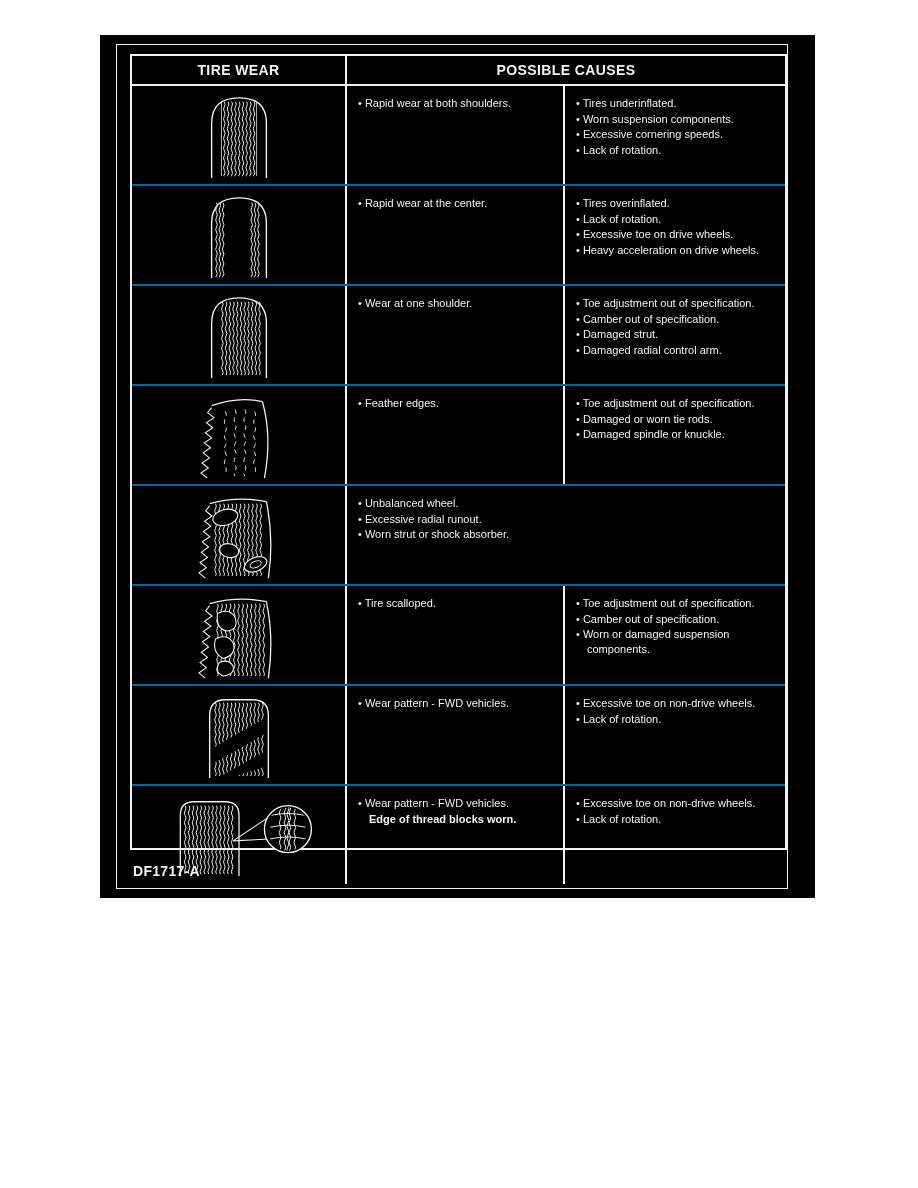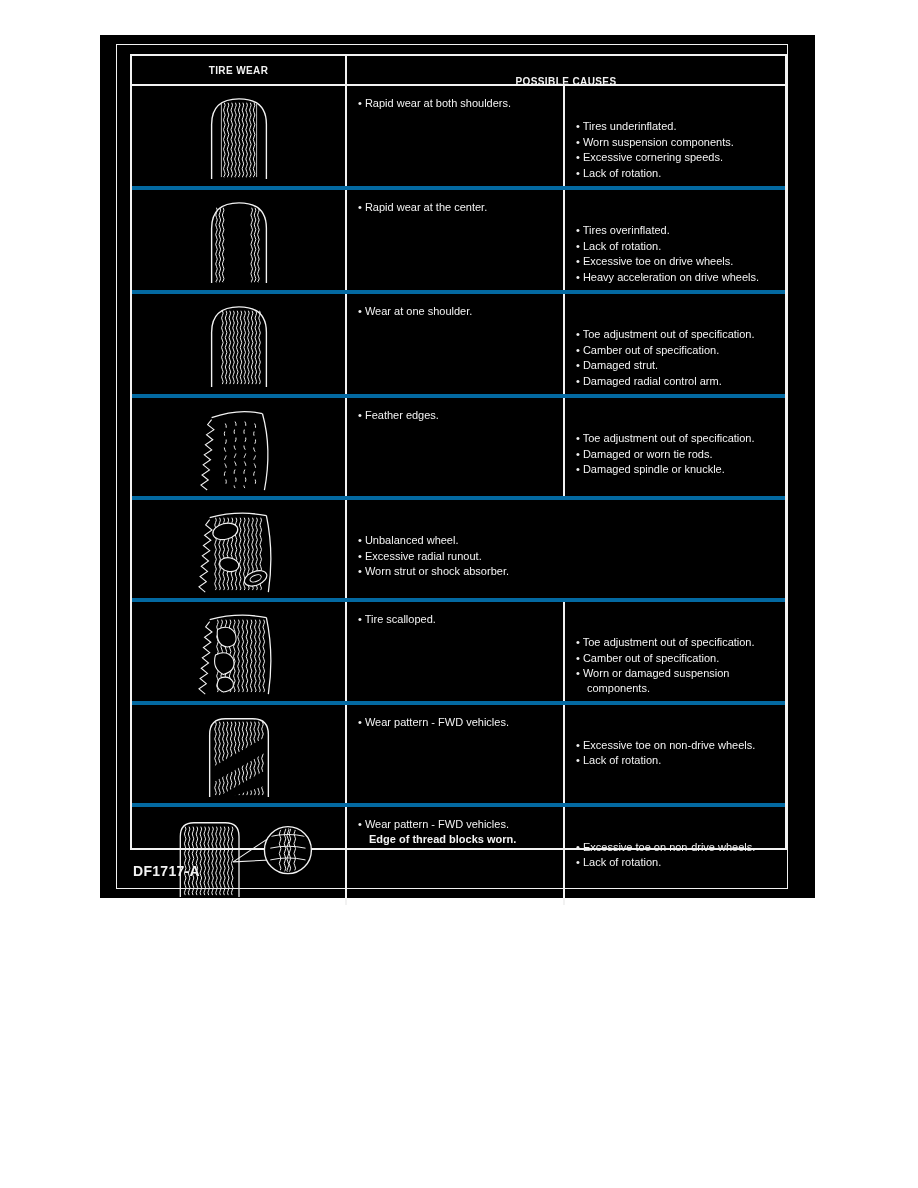--- a/index.html
+++ b/index.html
@@ -17,31 +17,31 @@
   }
   .wear-table{
     position:absolute;left:13px;top:9px;width:657px;height:796px;
     border:2px solid #f2f2f2;box-sizing:border-box;
     display:flex;flex-direction:column;color:#f2f2f2;
   }
   .thead{
     display:flex;height:28px;flex:none;border-bottom:2px solid #f2f2f2;
   }
   .tbody{display:flex;flex-direction:column;flex:1;}
-  .trow{display:flex;flex:1;border-bottom:4px solid #0369a1;}
+  .trow{display:flex;flex:1;border-bottom:2px solid #0369a1;}
   .trow:last-child{border-bottom:none;}
   .hcell{
     display:flex;align-items:center;justify-content:center;
-    font-weight:bold;font-size:10px;letter-spacing:.4px;
+    font-weight:bold;font-size:14px;letter-spacing:.4px;
     border-right:2px solid #f2f2f2;box-sizing:border-box;
   }
   .hcell:last-child,.cell:last-child{border-right:none;}
   .c1{width:215px;flex:none;}
   .c2{width:218px;flex:none;}
-  .c3{flex:1;margin-top:23px;}
+  .c3{flex:1;}
   .cell{
     border-right:2px solid #f2f2f2;box-sizing:border-box;
     padding:10px 4px 4px 11px;font-size:11px;line-height:1.34;
   }
   .cell-illustration{
     display:flex;align-items:center;justify-content:center;padding:4px;
   }
   .cell-illustration svg{display:block;}
   .li{padding-left:11px;text-indent:-11px;margin:0 0 1px 0;}
   .li::before{content:"• ";}

